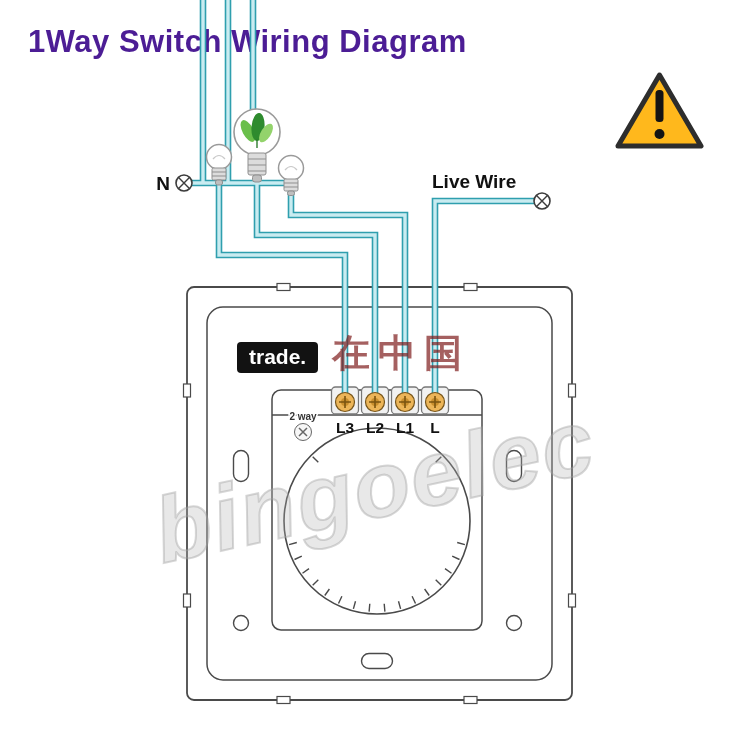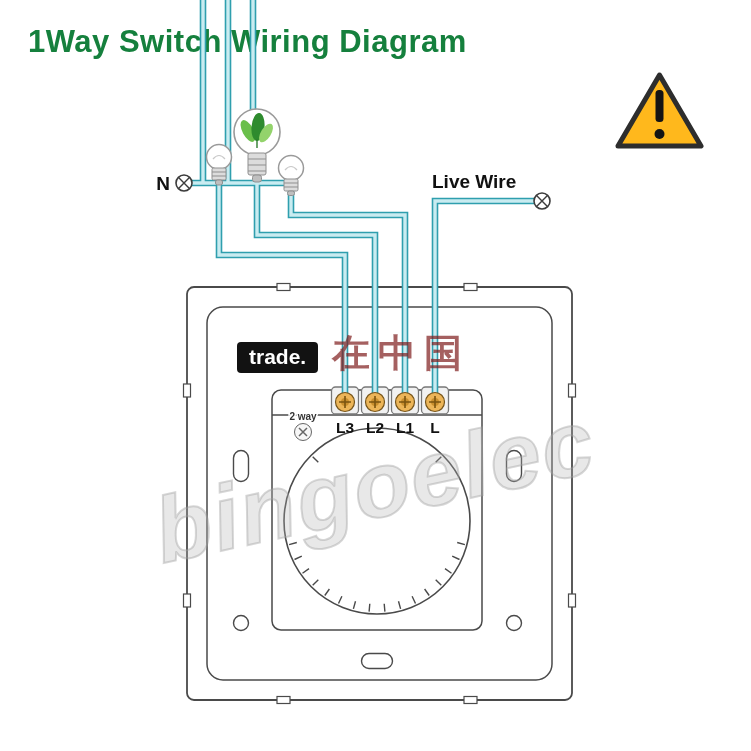--- a/index.html
+++ b/index.html
@@ -2,21 +2,21 @@
 <html><head>
 <meta charset="utf-8">
 <style>
   html,body{margin:0;padding:0;}
   body{
     width:751px;height:751px;position:relative;background:#ffffff;
     font-family:"Liberation Sans",sans-serif;overflow:hidden;
   }
   .page-title{
     position:absolute;left:28px;top:24px;margin:0;
-    font-size:31px;font-weight:bold;color:#15803d;letter-spacing:.5px;
+    font-size:31px;font-weight:bold;color:#4c1d95;letter-spacing:.5px;
   }
   .diagram-svg{position:absolute;left:0;top:0;}
   .warning-svg{position:absolute;left:612px;top:68px;}
   svg text{font-family:"Liberation Sans",sans-serif;}
   .lbl{font-size:19px;font-weight:bold;fill:#111;}
   .term-lbl{font-size:15.5px;font-weight:bold;fill:#111;}
   .tiny-lbl{font-size:10px;font-weight:bold;fill:#333;paint-order:stroke;stroke:#fff;stroke-width:3px;}
   .ln{fill:#fff;stroke:#4a4a4a;}
   .thin{fill:none;stroke:#4a4a4a;}
   .wm-trade{

